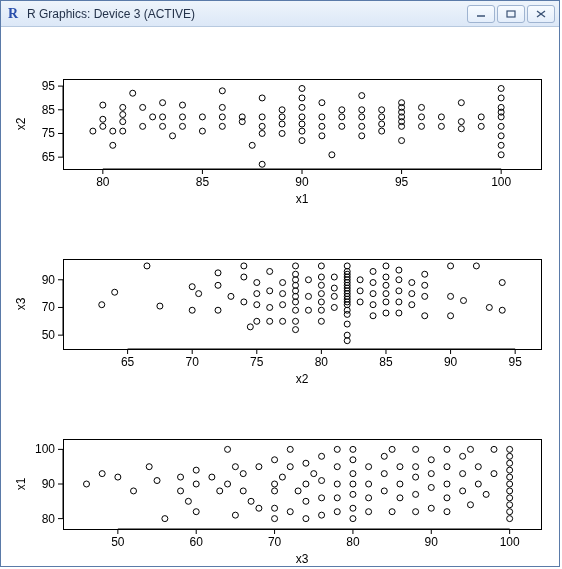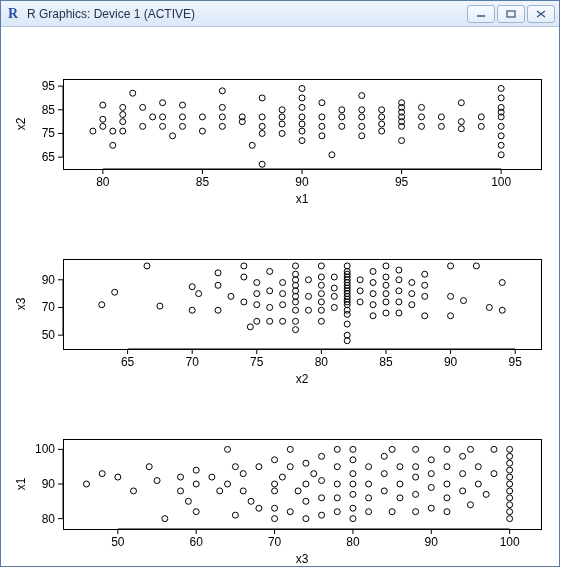--- a/index.html
+++ b/index.html
@@ -74,21 +74,21 @@
 svg text.axlab { font-family: Arial, sans-serif; font-size: 12px; fill: #000; }
 svg text.axtitle { font-family: Arial, sans-serif; font-size: 12px; fill: #000; }
 svg circle.pt { fill: none; stroke: #000; stroke-width: 1; }
 </style>
 </head>
 <body>
 <div class="window">
 
   <div class="titlebar">
     <span class="logo">R</span>
-    <span class="title">R Graphics: Device 1 (ACTIVE)</span>
+    <span class="title">R Graphics: Device 3 (ACTIVE)</span>
     <div class="winbtns">
       <span class="winbtn">
         <svg width="10" height="8">
             <line x1="1" y1="6" x2="9" y2="6" stroke="#3a5275" stroke-width="1.5"></line>
           </svg>
       </span>
       <span class="winbtn">
         <svg width="10" height="8">
             <rect x="1" y="1" width="8" height="6" fill="none" stroke="#3a5275" stroke-width="1.2"></rect>
           </svg>

